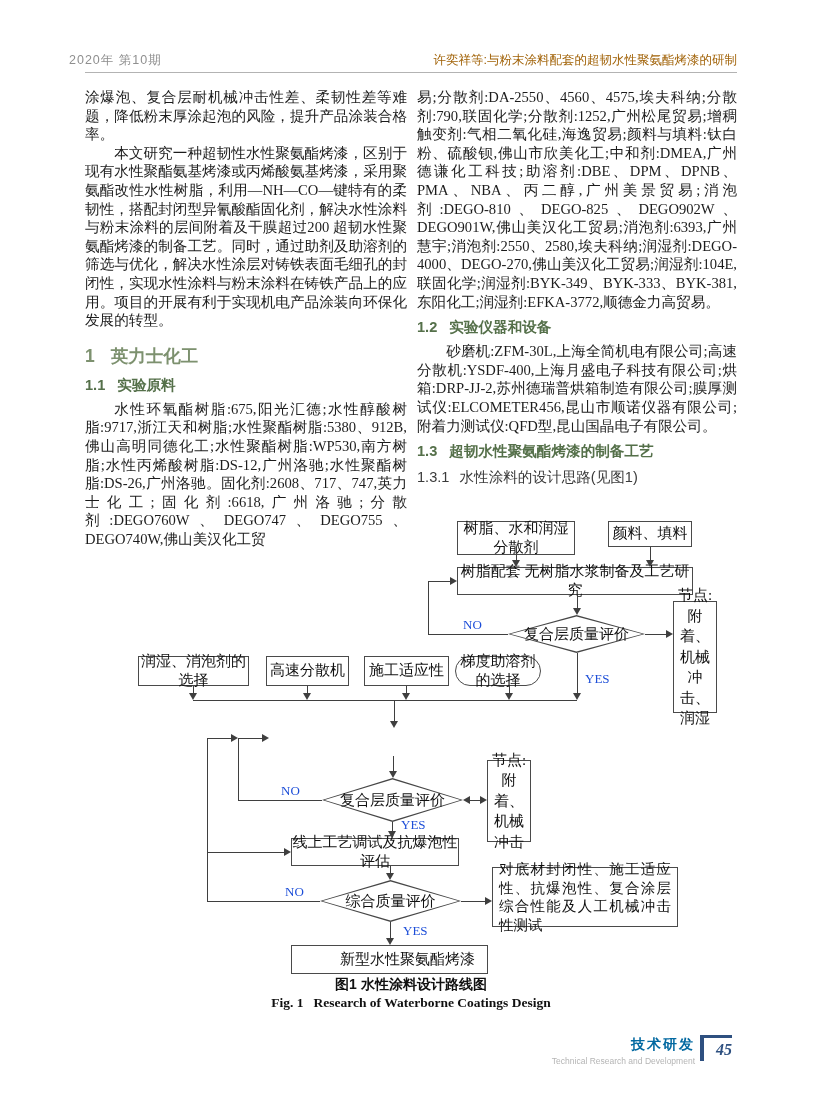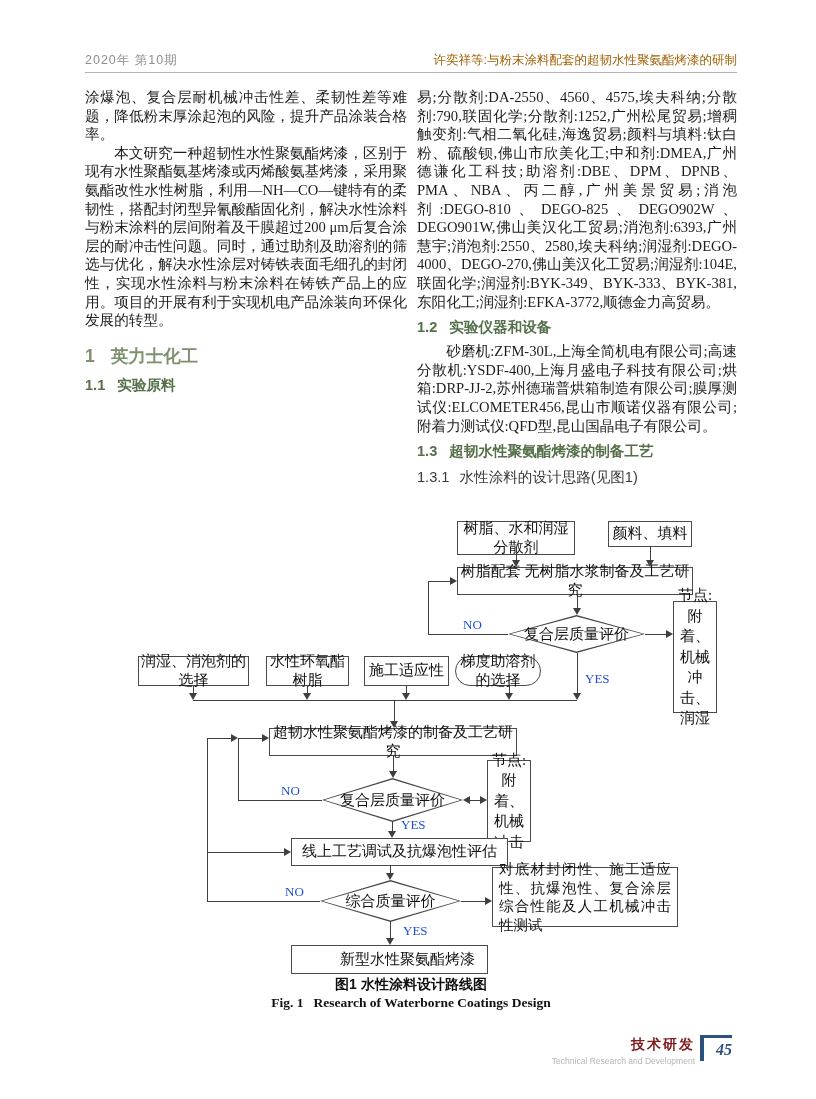--- a/index.html
+++ b/index.html
@@ -1,20 +1,20 @@
 <!DOCTYPE html>
 <html><head>
 <meta charset="utf-8">
 <style>
   html,body{margin:0;padding:0;background:#fff;}
   .page{position:relative;width:816px;height:1099px;background:#ffffff;overflow:hidden;
         font-family:"Liberation Serif","DejaVu Serif",serif;color:#1c1c1c;}
 
   
-  .hdr-left{position:absolute;left:85px;top:52px;font:12.5px "Liberation Sans","DejaVu Sans",sans-serif;color:#8f8f8f;letter-spacing:1px;}
+  .hdr-left{position:absolute;left:69px;top:52px;font:12.5px "Liberation Sans","DejaVu Sans",sans-serif;color:#8f8f8f;letter-spacing:1px;}
   .hdr-right{position:absolute;right:79px;top:52px;font:12.5px "Liberation Sans","DejaVu Sans",sans-serif;color:#a16207;}
   .hdr-rule{position:absolute;left:85px;top:72px;width:652px;height:1px;background:#b3b3b3;}
 
   
   .col{position:absolute;top:88px;font-size:14.6px;line-height:18.6px;text-align:justify;}
   .col-left{left:85px;width:322px;}
   .col-right{left:417px;width:320px;}
   .col p{margin:0;}
   .col p.indent{text-indent:2em;}
   .h-main{margin:14px 0 8px 0;font:bold 17.5px "Liberation Sans","DejaVu Sans",sans-serif;color:#7d916f;}
@@ -47,44 +47,45 @@
   .cap-zh{position:absolute;left:0;top:461px;width:652px;text-align:center;
           font:bold 14px "Liberation Sans","DejaVu Sans",sans-serif;color:#111;}
   .cap-zh .num{margin-right:4px;}
   .cap-en{position:absolute;left:0;top:480px;width:652px;text-align:center;
           font:bold 13.5px "Liberation Serif","DejaVu Serif",serif;color:#111;}
   .cap-en .num{margin-right:10px;}
 
   
   .footer{position:absolute;top:1035px;right:84px;display:flex;align-items:flex-start;}
   .footer-titles{text-align:right;margin-right:5px;padding-top:1px;}
-  .footer-zh{font:bold 14px "Liberation Sans","DejaVu Sans",sans-serif;color:#7f1d1d;letter-spacing:2px;text-align:right;}
+  .footer-zh{font:bold 14px "Liberation Sans","DejaVu Sans",sans-serif;color:#0369a1;letter-spacing:2px;text-align:right;}
   .footer-en{font:8.5px "Liberation Sans","DejaVu Sans",sans-serif;color:#b5b5b5;margin-top:2px;}
   .footer-num{width:28px;height:23px;border-top:3px solid #2e5080;border-left:4px solid #2e5080;
               display:flex;align-items:center;justify-content:center;}
   .footer-num span{font:bold italic 16px "Liberation Serif","DejaVu Serif",serif;color:#2e5080;margin-left:12px;}
 </style>
 </head>
 <body>
 
 <div class="page">
 
   <div class="hdr-left">2020年 第10期</div>
   <div class="hdr-right">许奕祥等:与粉末涂料配套的超韧水性聚氨酯烤漆的研制</div>
   <div class="hdr-rule"></div>
 
   <div class="col col-left">
     <p>涂爆泡、复合层耐机械冲击性差、柔韧性差等难题，降低粉末厚涂起泡的风险，提升产品涂装合格率。</p>
-    <p class="indent">本文研究一种超韧性水性聚氨酯烤漆，区别于现有水性聚酯氨基烤漆或丙烯酸氨基烤漆，采用聚氨酯改性水性树脂，利用—NH—CO—键特有的柔韧性，搭配封闭型异氰酸酯固化剂，解决水性涂料与粉末涂料的层间附着及干膜超过200 μm后复合涂层的耐冲击性问题。同时，通过助剂及助溶剂的筛选与优化，解决水性涂层对铸铁表面毛细孔的封闭性，实现水性涂料与粉末涂料在铸铁产品上的应用。项目的开展有利于实现机电产品涂装向环保化发展的转型。</p>
+    <p class="indent">本文研究一种超韧性水性聚氨酯烤漆，区别于现有水性聚酯氨基烤漆或丙烯酸氨基烤漆，采用聚氨酯改性水性树脂，利用—NH—CO—键特有的柔韧性，搭配封闭型异氰酸酯固化剂，解决水性涂料与粉末涂料的层间附着及干膜超过200 超韧水性聚氨酯烤漆的制备工艺。同时，通过助剂及助溶剂的筛选与优化，解决水性涂层对铸铁表面毛细孔的封闭性，实现水性涂料与粉末涂料在铸铁产品上的应用。项目的开展有利于实现机电产品涂装向环保化发展的转型。</p>
     <div class="h-main">
       <span class="num">1</span><span>英力士化工</span>
     </div>
     <div class="h-sub">
       <span class="num">1.1</span><span>实验原料</span>
     </div>
+    <p class="indent">水性环氧酯树脂:675,阳光汇德;水性醇酸树脂:9717,浙江天和树脂;水性聚酯树脂:5380、912B,佛山高明同德化工;水性聚酯树脂:WP530,南方树脂;水性丙烯酸树脂:DS-12,广州洛驰;水性聚酯树脂:DS-26,广州洛驰。固化剂:2608、717、747,英力士化工;固化剂:6618,广州洛驰;分散剂:DEGO760W、DEGO747、DEGO755、DEGO740W,佛山美汉化工贸</p>
   </div>
 
   <div class="col col-right">
     <p>易;分散剂:DA-2550、4560、4575,埃夫科纳;分散剂:790,联固化学;分散剂:1252,广州松尾贸易;增稠触变剂:气相二氧化硅,海逸贸易;颜料与填料:钛白粉、硫酸钡,佛山市欣美化工;中和剂:DMEA,广州德谦化工科技;助溶剂:DBE、DPM、DPNB、PMA、NBA、丙二醇,广州美景贸易;消泡剂:DEGO-810、DEGO-825、DEGO902W、DEGO901W,佛山美汉化工贸易;消泡剂:6393,广州慧宇;消泡剂:2550、2580,埃夫科纳;润湿剂:DEGO-4000、DEGO-270,佛山美汉化工贸易;润湿剂:104E,联固化学;润湿剂:BYK-349、BYK-333、BYK-381,东阳化工;润湿剂:EFKA-3772,顺德金力高贸易。</p>
     <div class="h-sub">
       <span class="num">1.2</span><span>实验仪器和设备</span>
     </div>
     <p class="indent">砂磨机:ZFM-30L,上海全简机电有限公司;高速分散机:YSDF-400,上海月盛电子科技有限公司;烘箱:DRP-JJ-2,苏州德瑞普烘箱制造有限公司;膜厚测试仪:ELCOMETER456,昆山市顺诺仪器有限公司;附着力测试仪:QFD型,昆山国晶电子有限公司。</p>
     <div class="h-sub">
       <span class="num">1.3</span><span>超韧水性聚氨酯烤漆的制备工艺</span>
@@ -106,38 +107,37 @@
       <div class="d-label">复合层质量评价</div>
     </div>
 
     <div class="fbox pre" style="left:588px;top:86px;width:44px;height:112px;">节点:
 附着、
 机械
 冲击、
 润湿</div>
 
     <div class="fbox" style="left:53px;top:141px;width:111px;height:30px;">润湿、消泡剂的选择</div>
-    <div class="fbox" style="left:181px;top:141px;width:83px;height:30px;">水性环氧酯树脂</div>
+    <div class="fbox" style="left:181px;top:141px;width:83px;height:30px;">高速分散机</div>
     <div class="fbox" style="left:279px;top:141px;width:85px;height:30px;">施工适应性</div>
     <div class="fbox" style="left:370px;top:141px;width:86px;height:30px;border-radius:15px;">梯度助溶剂的选择</div>
 
-    <div class="fbox" style="left:184px;top:213px;width:248px;height:28px;">超韧水性聚氨酯烤漆的制备及工艺研究</div>
 
     <div class="diamond" style="left:237px;top:263px;width:141px;height:44px;">
       <div class="d-bg"></div>
       <div class="d-in"></div>
       <div class="d-label">复合层质量评价</div>
     </div>
 
     <div class="fbox pre" style="left:402px;top:245px;width:44px;height:82px;">节点:
 附着、
 机械
 冲击</div>
 
-    <div class="fbox" style="left:206px;top:323px;width:217px;height:28px;">线上工艺调试及抗爆泡性评估</div>
+    <div class="fbox" style="left:206px;top:323px;width:168px;height:28px;">线上工艺调试及抗爆泡性评估</div>
 
     <div class="diamond" style="left:235px;top:365px;width:141px;height:42px;">
       <div class="d-bg"></div>
       <div class="d-in"></div>
       <div class="d-label">综合质量评价</div>
     </div>
 
     <div class="fbox left-text" style="left:407px;top:352px;width:186px;height:60px;">对底材封闭性、施工适应性、抗爆泡性、复合涂层综合性能及人工机械冲击性测试</div>
 
     <div class="fbox" style="left:206px;top:430px;width:197px;height:29px;padding-left:36px;">新型水性聚氨酯烤漆</div>

